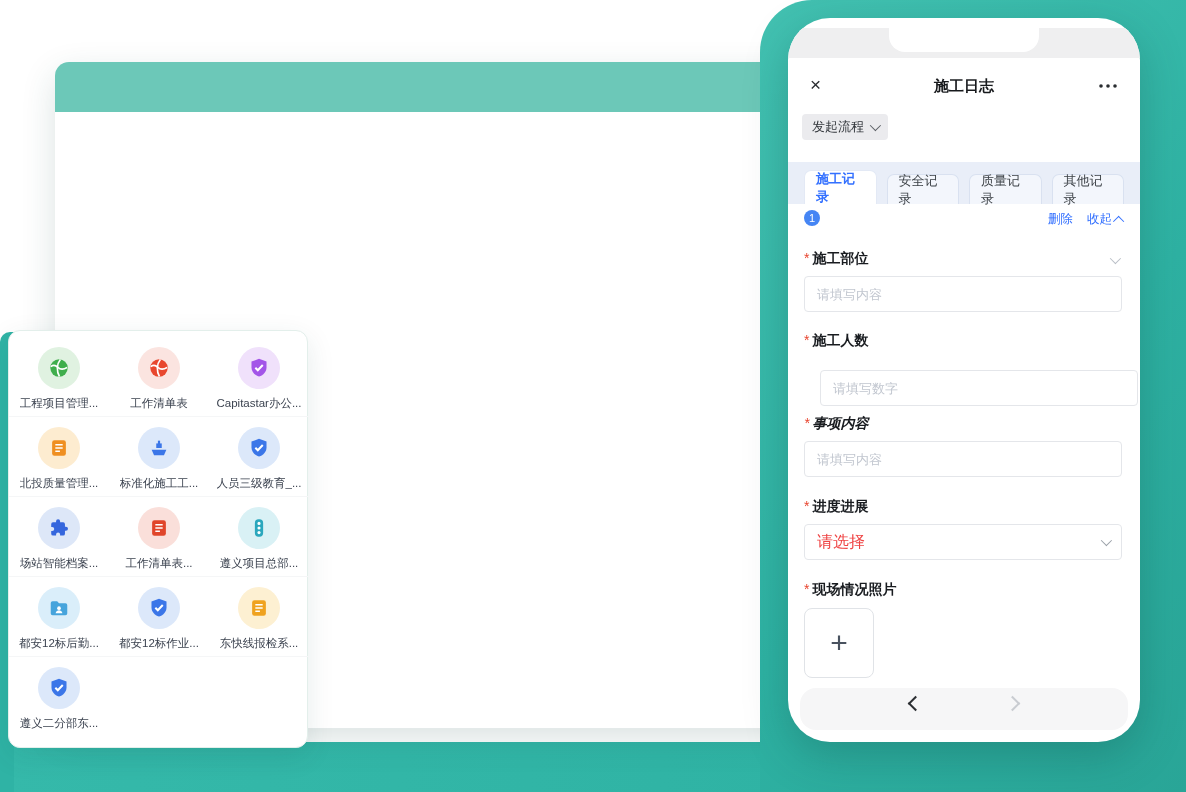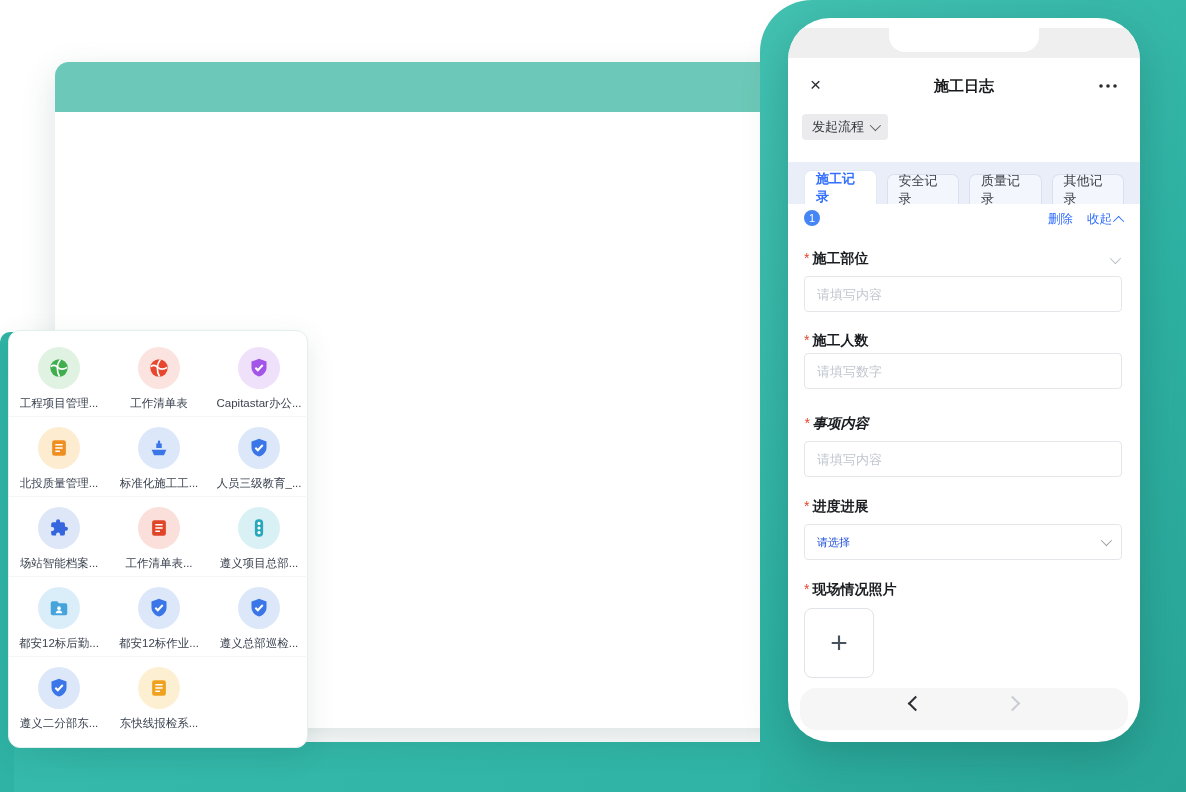--- a/index.html
+++ b/index.html
@@ -123,21 +123,21 @@
   .ph-links { position:absolute; right:0; top:3px; display:flex; gap:14px; align-items:center;
     font-size:12.5px; color:#3370ff; }
   .ph-label { position:absolute; left:16px; font-size:14px; font-weight:bold; color:#191c20; }
   .req { color:#e8432d; margin-right:3px; font-weight:normal; }
   .ph-input { position:absolute; left:16px; width:318px; height:36px; border:1px solid #e4e6ea;
     border-radius:4px; padding:0 12px; font-size:13px; color:#333; background:#fff;
     font-family:"Liberation Sans",sans-serif; }
   .ph-input::placeholder { color:#c1c6cf; }
   .ph-select { position:absolute; left:16px; width:318px; height:36px; border:1px solid #e4e6ea;
     border-radius:4px; display:flex; align-items:center; justify-content:space-between; padding:0 12px; }
-  .ph-placeholder { font-size:11px; color:#1d4ed8; }
+  .ph-placeholder { font-size:16px; color:#ef4444; }
   .ph-photo { position:absolute; left:16px; width:70px; height:70px; border:1px solid #e0e3e7;
     border-radius:8px; display:flex; align-items:center; justify-content:center;
     font-size:30px; font-weight:300; color:#49525f; background:#fff; }
   .ph-nav { position:absolute; left:12px; top:670px; width:328px; height:42px; background:#f6f6f7;
     border-radius:16px; }
   .ph-nav-back { position:absolute; left:110px; top:10px; width:11px; height:11px;
     border-left:2px solid #2c2f33; border-bottom:2px solid #2c2f33; transform:rotate(45deg); }
   .ph-nav-fwd { position:absolute; right:110px; top:10px; width:11px; height:11px;
     border-right:2px solid #c9ccd1; border-top:2px solid #c9ccd1; transform:rotate(45deg); }
 </style>
@@ -489,48 +489,39 @@
   <div class="app-tile">
     <span class="app-ic" style="background: rgb(220, 232, 250);">
             <svg width="22" height="22" viewBox="0 0 24 24">
               <path d="M12 2l8.2 3v6.2c0 4.9-3.3 8.7-8.2 10.2-4.9-1.5-8.2-5.3-8.2-10.2V5z" fill="#3b76e8"></path>
               <path d="M8 11.8l2.7 2.7 5.4-5.8" fill="none" stroke="#fff" stroke-width="2.2"></path>
             </svg>
           </span>
     <span class="app-label">都安12标作业...</span>
   </div>
 
+
+  <div class="app-tile">
+    <span class="app-ic" style="background: rgb(253, 240, 210);">
+            <svg width="22" height="22" viewBox="0 0 24 24">
+              <rect x="4.5" y="3.5" width="15" height="17" rx="2.5" fill="#efa21f"></rect>
+              <path d="M8 8.5h8M8 12h8M8 15.5h5" stroke="#fff" stroke-width="1.8"></path>
+            </svg>
+          </span>
+    <span class="app-label">东快线报检系...</span>
+  </div>
+
   <div class="app-tile">
     <span class="app-ic" style="background: rgb(220, 232, 250);">
             <svg width="22" height="22" viewBox="0 0 24 24">
               <path d="M12 2l8.2 3v6.2c0 4.9-3.3 8.7-8.2 10.2-4.9-1.5-8.2-5.3-8.2-10.2V5z" fill="#3b76e8"></path>
               <path d="M8 11.8l2.7 2.7 5.4-5.8" fill="none" stroke="#fff" stroke-width="2.2"></path>
             </svg>
           </span>
-    <span class="app-label">遵义总部巡检...</span>
-  </div>
-
-  <div class="app-tile">
-    <span class="app-ic" style="background: rgb(220, 232, 250);">
-            <svg width="22" height="22" viewBox="0 0 24 24">
-              <path d="M12 2l8.2 3v6.2c0 4.9-3.3 8.7-8.2 10.2-4.9-1.5-8.2-5.3-8.2-10.2V5z" fill="#3b76e8"></path>
-              <path d="M8 11.8l2.7 2.7 5.4-5.8" fill="none" stroke="#fff" stroke-width="2.2"></path>
-            </svg>
-          </span>
     <span class="app-label">遵义二分部东...</span>
-  </div>
-
-  <div class="app-tile">
-    <span class="app-ic" style="background: rgb(253, 240, 210);">
-            <svg width="22" height="22" viewBox="0 0 24 24">
-              <rect x="4.5" y="3.5" width="15" height="17" rx="2.5" fill="#efa21f"></rect>
-              <path d="M8 8.5h8M8 12h8M8 15.5h5" stroke="#fff" stroke-width="1.8"></path>
-            </svg>
-          </span>
-    <span class="app-label">东快线报检系...</span>
   </div>
 </div>
   </div>
 
   <div class="teal-band-right"></div>
 
   <div class="phone">
     <div class="ph-statusband"></div>
     <div class="ph-notch"></div>
 
@@ -570,21 +561,21 @@
 
     <div class="ph-label" style="top:232px;">
       <span class="req">*</span><span>施工部位</span>
     </div>
     <span class="chev down" style="position:absolute; right:22px; top:238px; border-color:#b9bec6;"></span>
     <input class="ph-input" style="top: 258px;" placeholder="请填写内容">
 
     <div class="ph-label" style="top:314px;">
       <span class="req">*</span><span>施工人数</span>
     </div>
-    <input class="ph-input" style="top: 335px;" placeholder="请填写数字">
+    <input class="ph-input" style="top: 352px; margin-left: 16px;" placeholder="请填写数字">
 
     <div class="ph-label" style="top:397px;font-style:italic;">
       <span class="req">*</span><span>事项内容</span>
     </div>
     <input class="ph-input" style="top: 423px;" placeholder="请填写内容">
 
     <div class="ph-label" style="top:480px;">
       <span class="req">*</span><span>进度进展</span>
     </div>
     <div class="ph-select" style="top:506px;">

